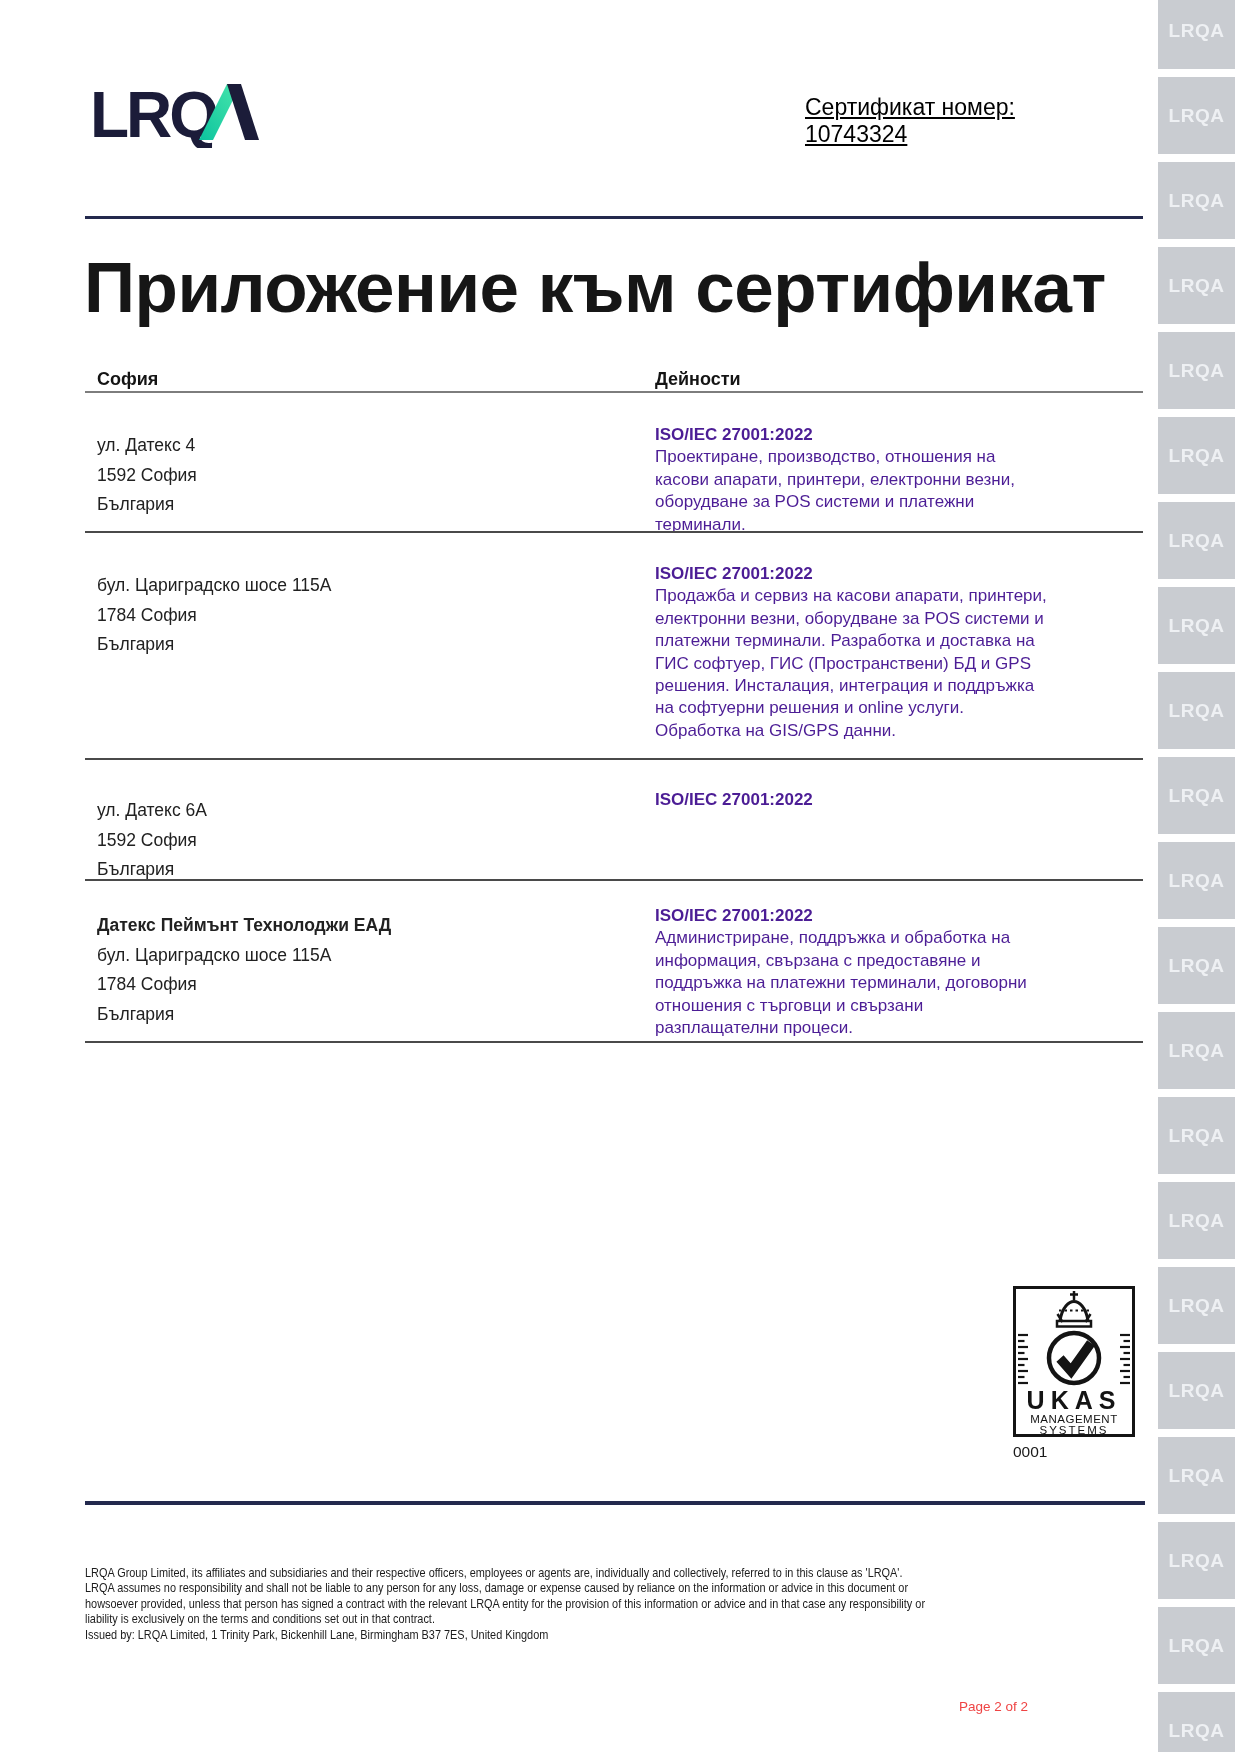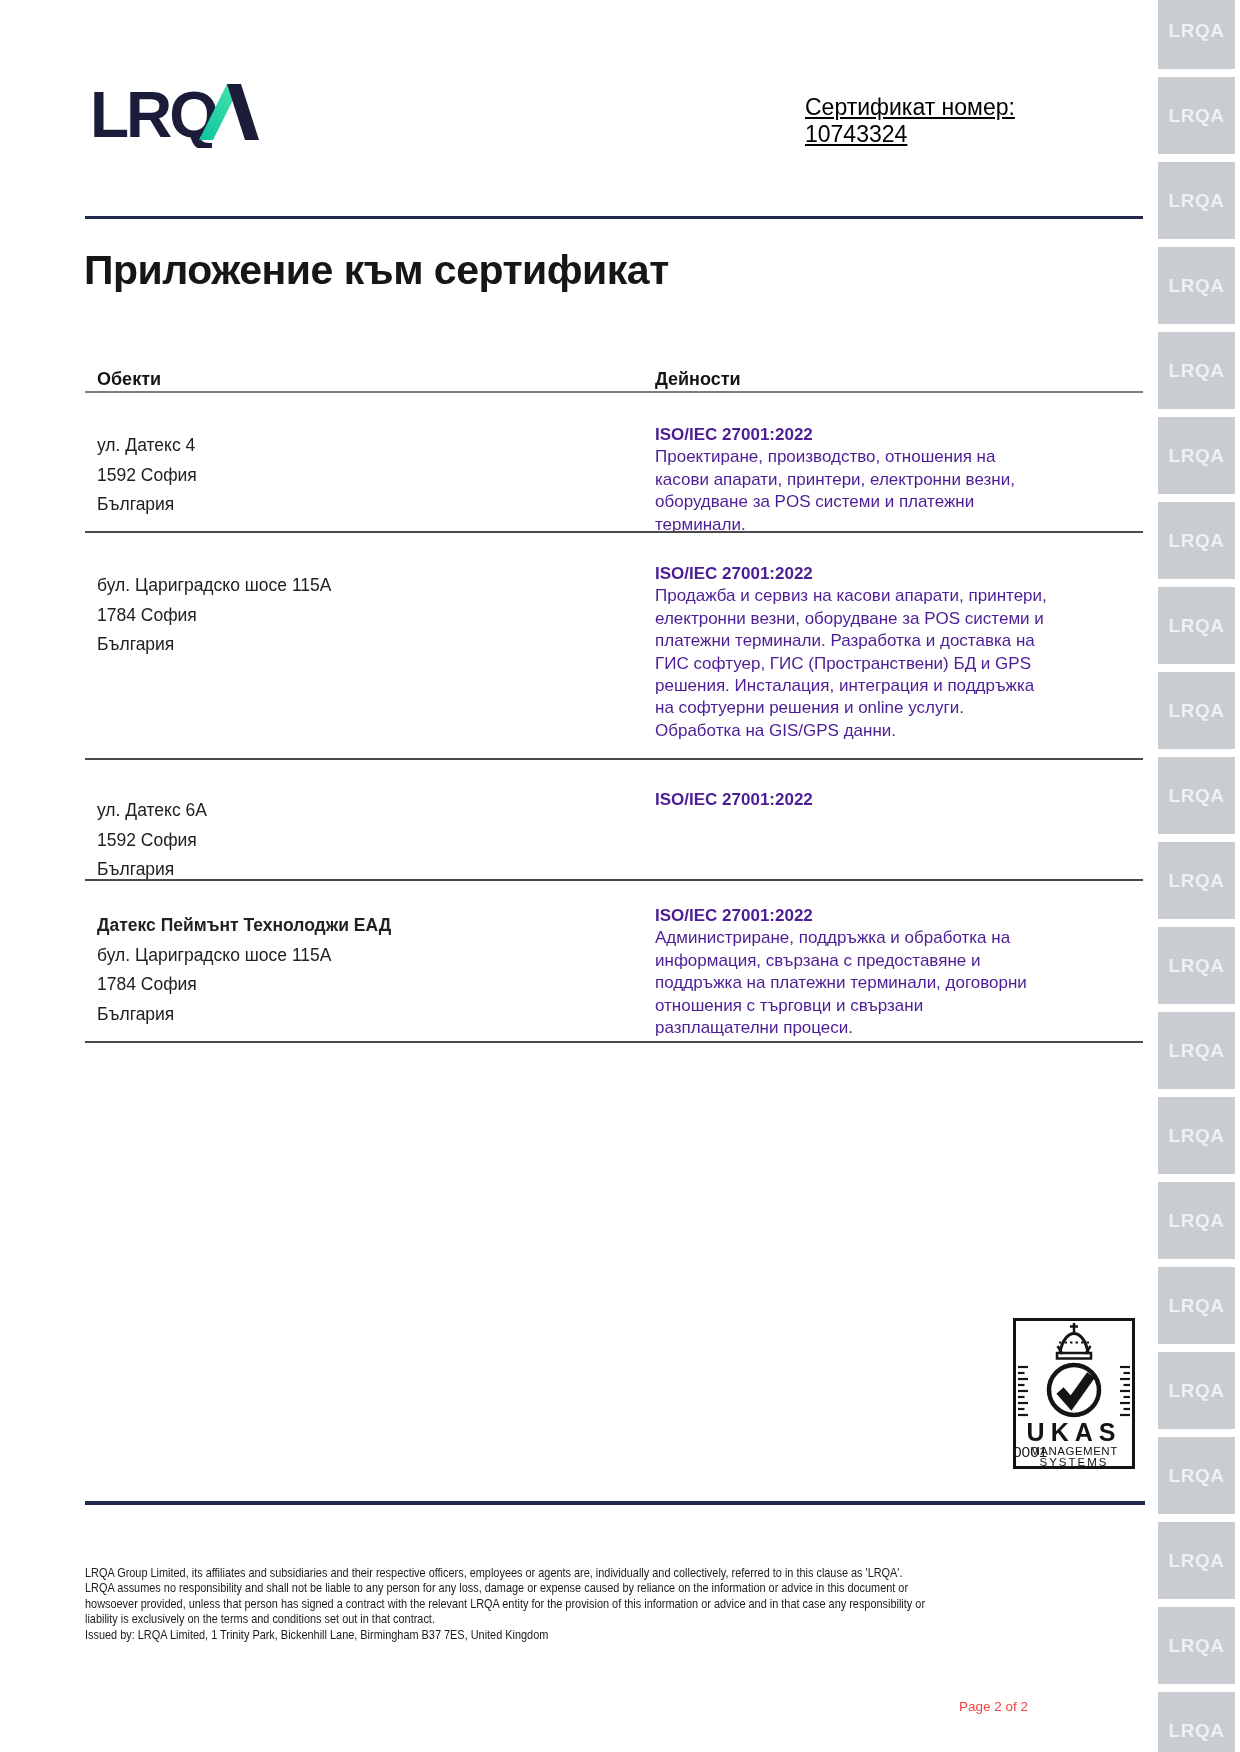--- a/index.html
+++ b/index.html
@@ -10,32 +10,32 @@
   }
   html,body{margin:0;padding:0;background:#fff;}
   .page{
     position:relative;width:1240px;height:1752px;background:#ffffff;
     font-family:"Liberation Sans","DejaVu Sans",sans-serif;color:var(--ink);
     overflow:hidden;
   }
   .logo-svg{position:absolute;left:90px;top:84px;}
   .cert-number{position:absolute;top:94px;left:805px;width:260px;font-size:23px;color:#000000;text-decoration:underline;}
   .rule-top{position:absolute;left:85px;top:216px;width:1058px;height:3px;background:var(--rule-navy);}
-  .doc-title{position:absolute;left:84px;top:247px;font-size:41px;font-weight:bold;color:#161616;letter-spacing:-0.5px;white-space:nowrap;}
+  .doc-title{position:absolute;left:84px;top:247px;font-size:71px;font-weight:bold;color:#161616;letter-spacing:-0.5px;white-space:nowrap;}
   .col-hdr{position:absolute;top:369px;font-size:18px;font-weight:bold;color:#141414;}
   .col-hdr.objects{left:97px;}
   .col-hdr.activities{left:655px;}
   .hdr-underline{position:absolute;left:85px;top:391px;width:1058px;height:2px;background:#7d7d7d;}
   .divider{position:absolute;left:85px;width:1058px;height:2px;background:#4a4a4a;}
   .row{position:absolute;left:0;top:0;width:1240px;}
   .addr{position:absolute;left:97px;font-size:17.5px;line-height:29.5px;color:#212121;}
   .addr .company{font-weight:bold;}
   .acts{position:absolute;left:655px;width:392px;font-size:17px;line-height:22.4px;color:#4c1d95;}
   .acts .std{font-weight:bold;}
-  .ukas-wrap{position:absolute;left:1013px;top:1286px;width:126px;margin-top:32px;}
+  .ukas-wrap{position:absolute;left:1013px;top:1286px;width:126px;}
   .ukas-number{position:absolute;left:1013px;top:1443px;width:122px;text-align:left;font-size:15.5px;color:#1a1a1a;}
   .rule-bottom{position:absolute;left:85px;top:1501px;width:1060px;height:4px;background:var(--rule-navy);}
   .footer{position:absolute;left:85px;top:1566px;font-size:12.7px;line-height:15.4px;color:#1c1c1c;transform:scaleX(0.86);transform-origin:0 0;}
   .footer div{white-space:nowrap;}
   .page-number{position:absolute;top:1699px;left:898px;width:130px;text-align:right;font-size:13.5px;color:#ef4444;}
   .tile-strip{position:absolute;left:1158px;top:-8px;width:77px;}
   .tile{
     width:77px;height:77px;margin-bottom:8px;background:var(--tile-gray);
     display:flex;align-items:center;justify-content:center;
     font-weight:bold;font-size:19px;letter-spacing:0.5px;color:#eef0f3;
@@ -57,21 +57,21 @@
     <polygon points="137,0 151,0 123,56 109,56" fill="url(#tealGrad)"></polygon>
     <polygon points="137,0 151,0 169,56 155,56" fill="#1b1c39"></polygon>
   </svg>
 
   <div class="cert-number">Сертификат номер: 10743324</div>
 
   <div class="rule-top"></div>
 
   <div class="doc-title">Приложение към сертификат</div>
 
-  <div class="col-hdr objects">Обекти</div>
+  <div class="col-hdr objects">София</div>
   <div class="col-hdr activities">Дейности</div>
   <div class="hdr-underline"></div>
 
   <div class="row">
     <div class="addr" style="top:431px">
       <div>ул. Датекс 4</div>
       <div>1592 София</div>
       <div>България</div>
     </div>
     <div class="acts" style="top:424px">

